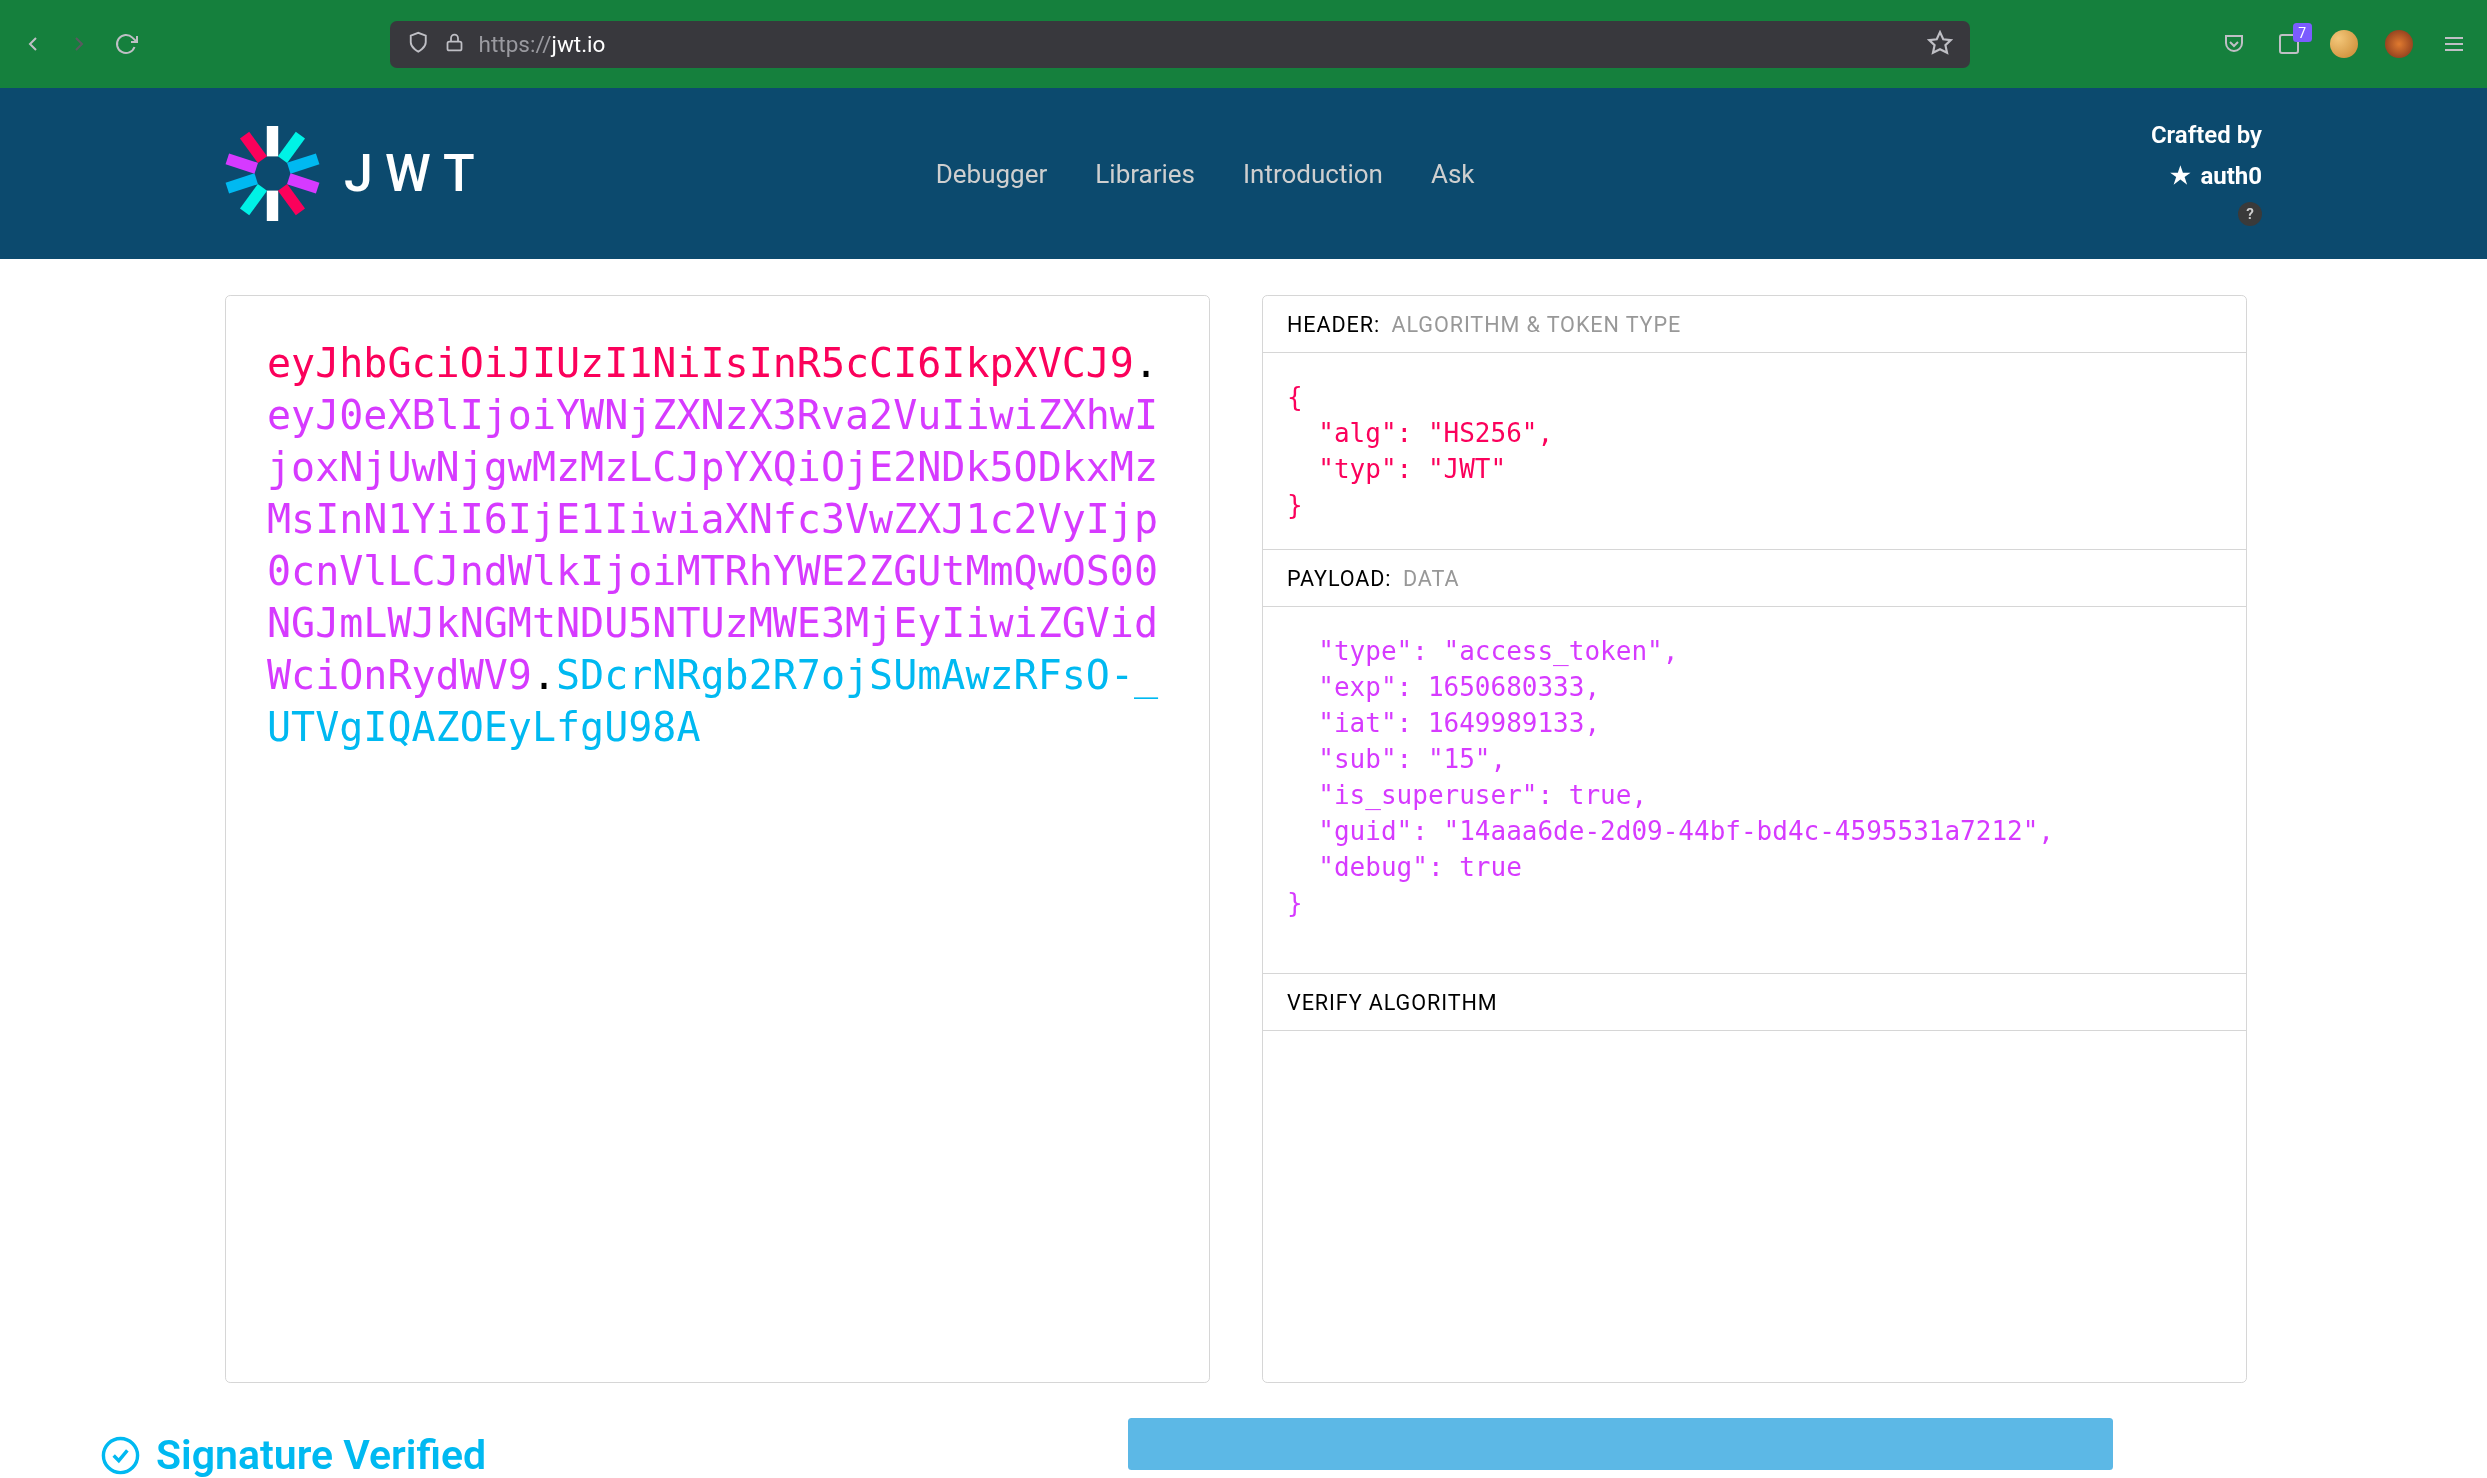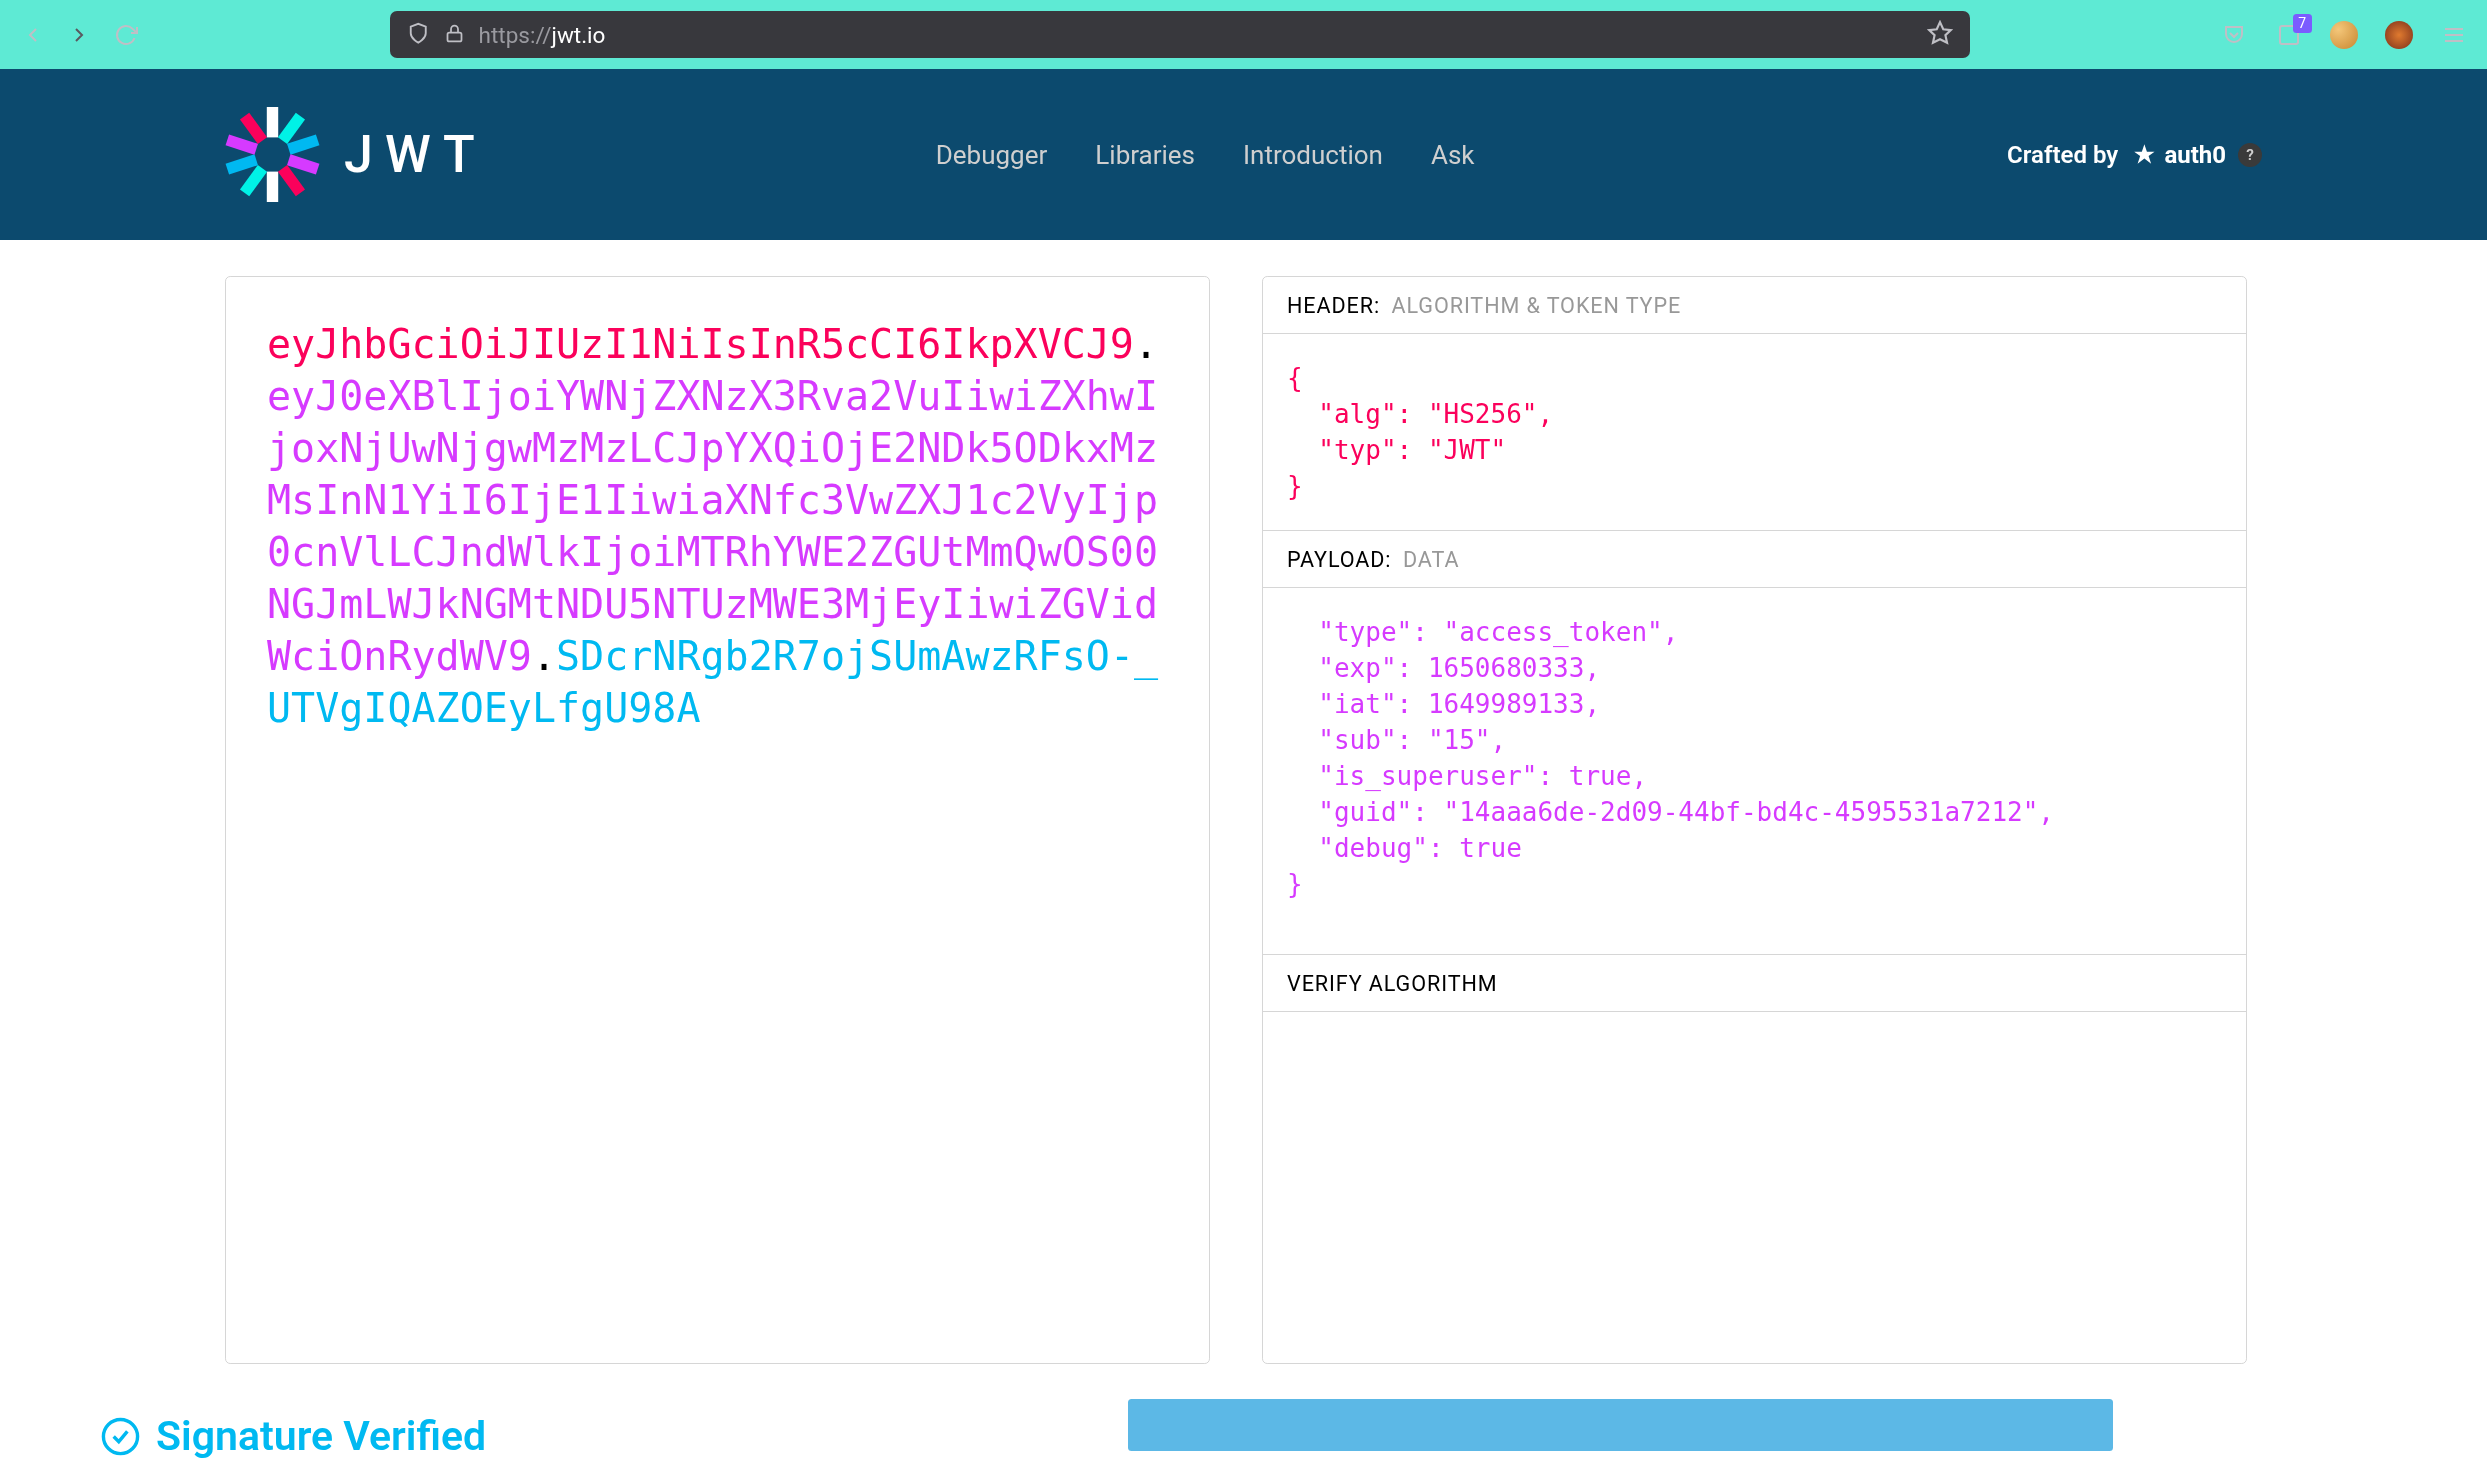--- a/index.html
+++ b/index.html
@@ -6,22 +6,22 @@
   body {
     font-family: -apple-system, BlinkMacSystemFont, "Segoe UI", Roboto, sans-serif;
     background: #fff;
     width: 2487px;
     height: 1478px;
     overflow: hidden;
   }
 
   
   .browser-chrome {
-    height: 69px;
-    background: #5eead4;
+    height: 88px;
+    background: #15803d;
     display: flex;
     align-items: center;
     padding: 0 17.3px;
     gap: 15.5px;
   }
   .nav-btn {
     width: 31px; height: 31px;
     display: flex; align-items: center; justify-content: center;
     color: #bfbfc5;
     cursor: pointer;
@@ -90,25 +90,26 @@
     margin-left: 449px;
   }
   .main-nav a {
     color: #cfcfcf;
     font-size: 26px;
     text-decoration: none;
   }
   .crafted {
     margin-left: auto;
     display: flex;
-    align-items: center;
+    align-items: flex-end;
     gap: 12px;
     color: #fff;
     font-size: 24px;
     font-weight: 600;
+    flex-direction: column;
   }
   .auth0-logo { display:flex; align-items:center; gap:5.2px; }
   .help-badge {
     width: 24px; height: 24px; border-radius: 50%;
     background: #3a3a3a; color: #cfcfcf;
     display:flex; align-items:center; justify-content:center;
     font-size: 15.5px;
   }
 
   

